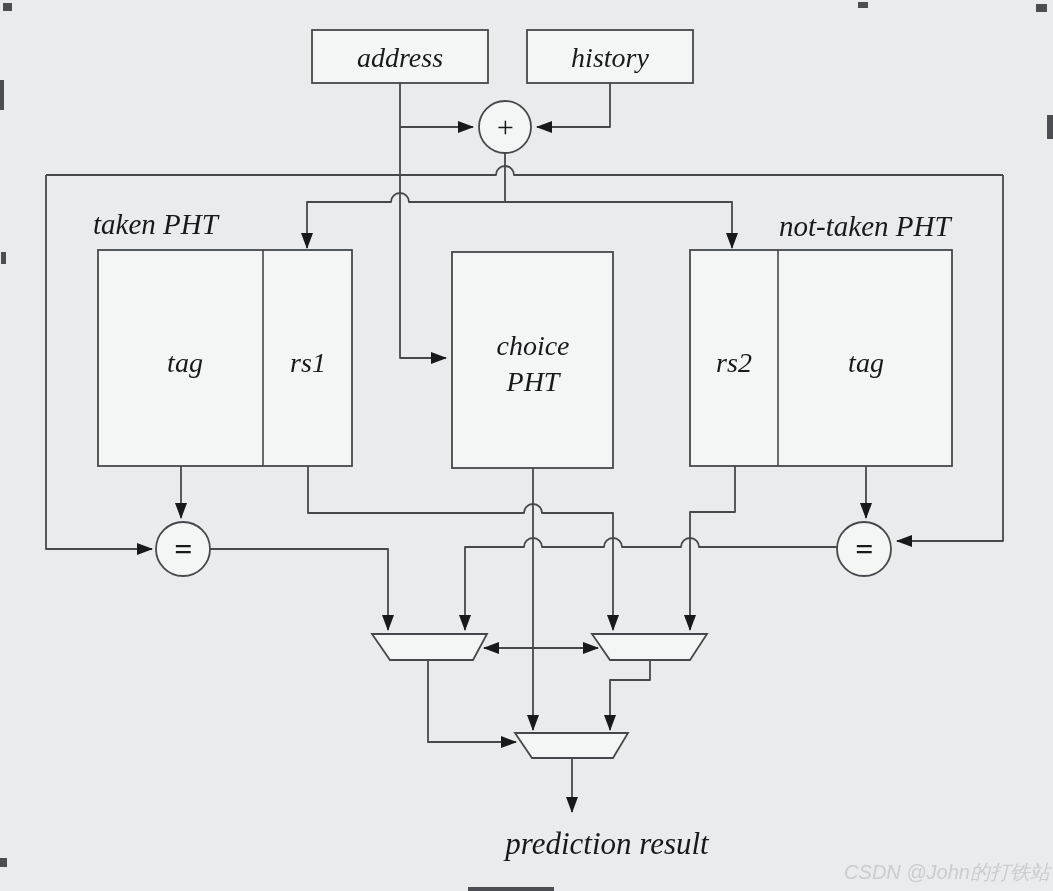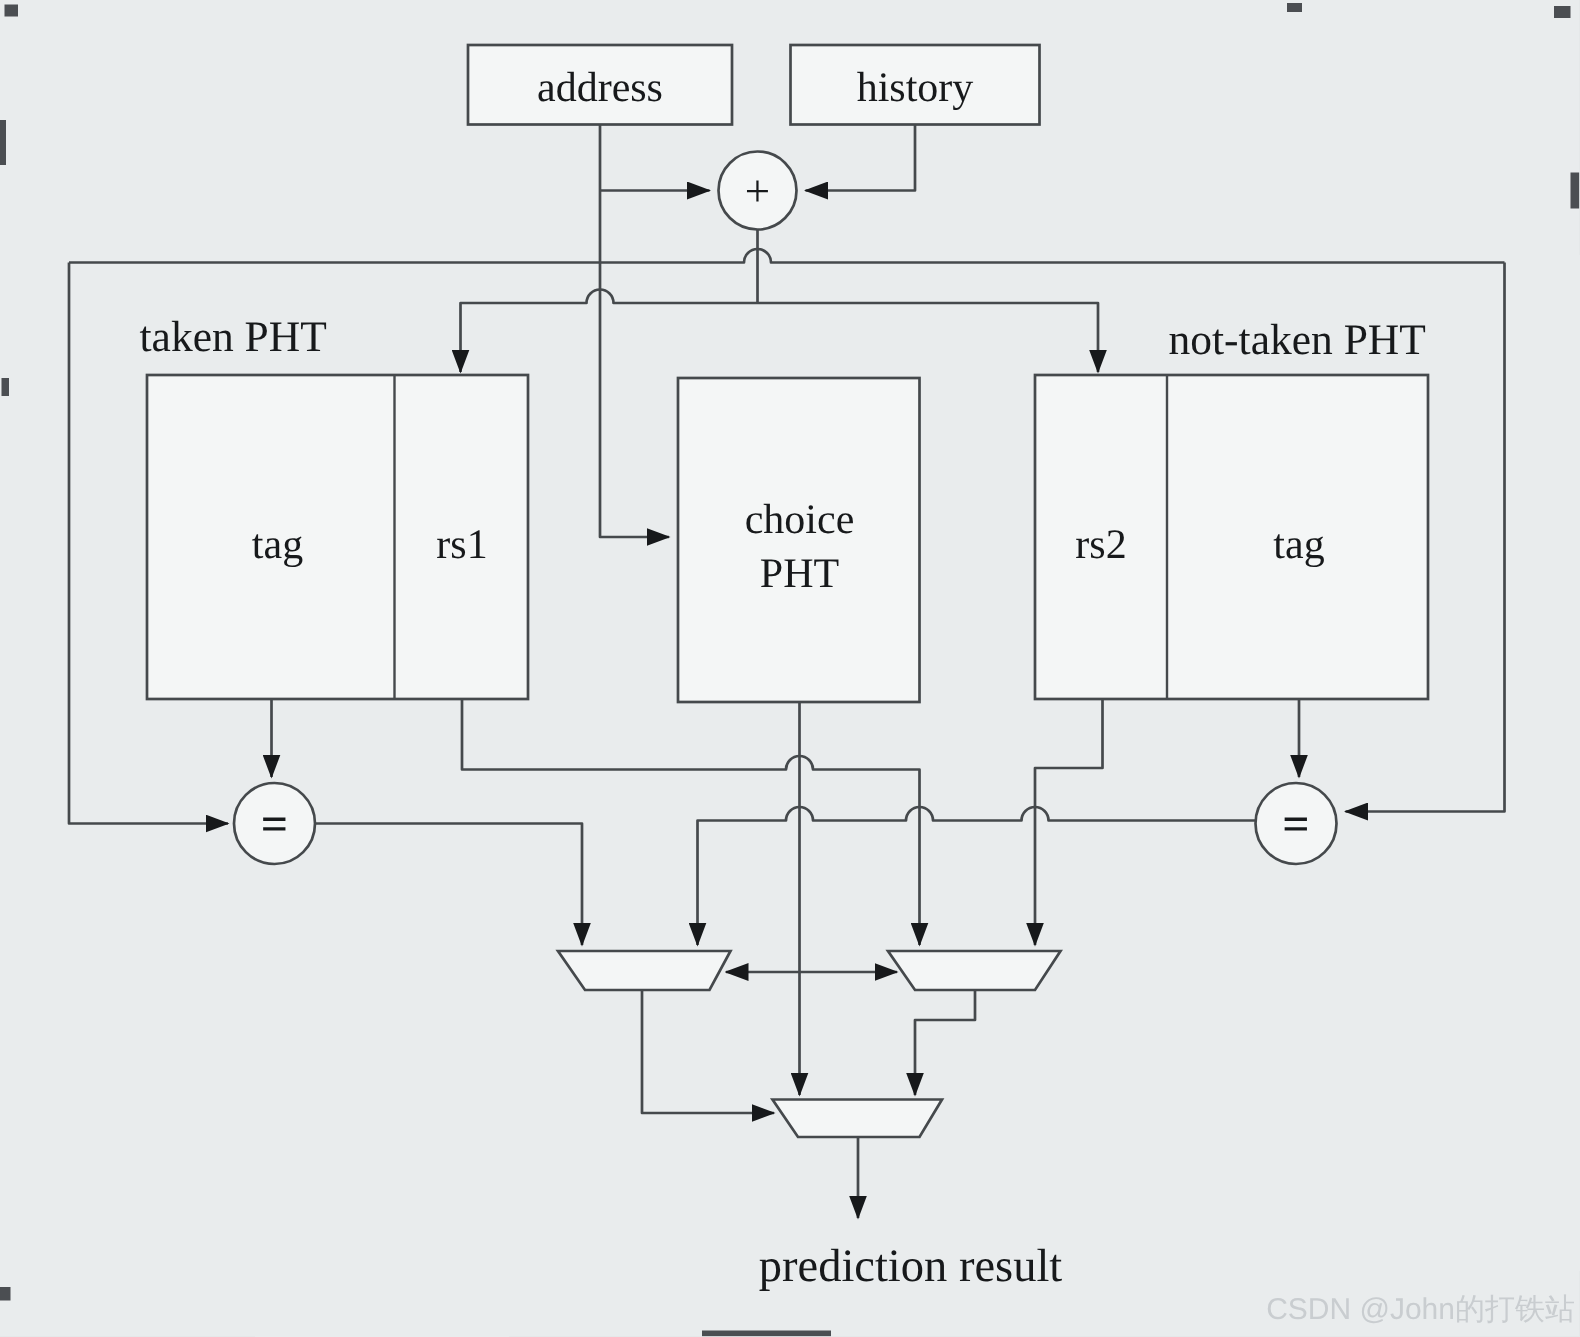--- a/index.html
+++ b/index.html
@@ -1,19 +1,20 @@
 <!DOCTYPE html>
 <html style="--bg: #e9eced; --paper: #f4f6f6; --line: #45494c; --ink: #17191b; --arrow: #17191b; --wm: #c9cdd0;"><head>
 <meta charset="utf-8">
 <style>
   html,body{margin:0;padding:0;background:#dfe3e6;}
   .stage{
     width:1053px;height:891px;position:relative;overflow:hidden;
     background:var(--bg,#e9eced);
     font-family:"Liberation Serif","DejaVu Serif",serif;
+    font-style:italic;
   }
   svg{display:block}
   .wire{fill:none;stroke:var(--line,#45494c);stroke-width:1.8;stroke-linecap:butt;stroke-linejoin:round}
   .thin{stroke-width:1.6}
   .box{fill:var(--paper,#f4f6f6);stroke:var(--line,#45494c);stroke-width:1.8}
   .t{font-family:"Liberation Serif","DejaVu Serif",serif;fill:var(--ink,#17191b)}
   .t28{font-size:28px}
   .t29{font-size:29px}
   .t31{font-size:31px}
   .sym{font-size:30px}

